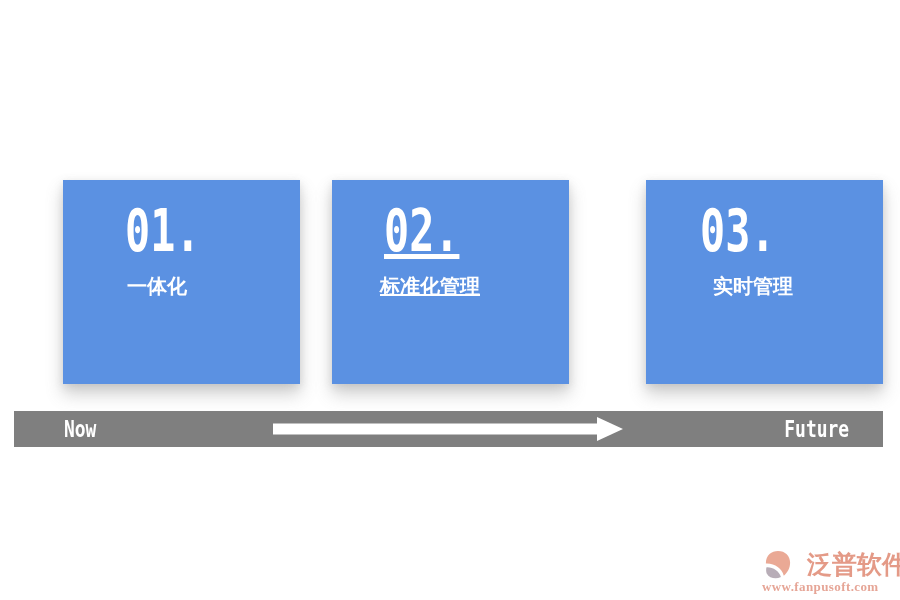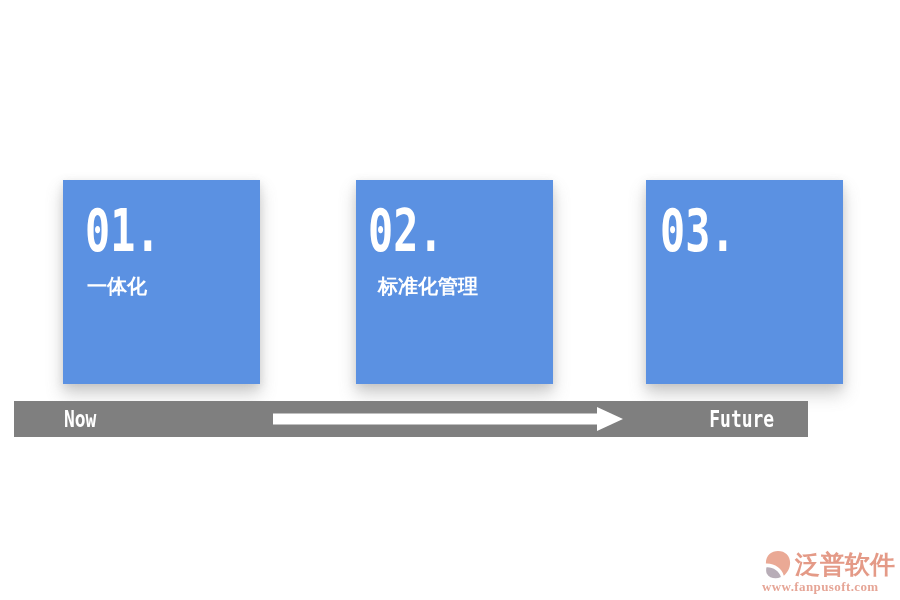--- a/index.html
+++ b/index.html
@@ -18,23 +18,24 @@
 
   
   .card {
     position: absolute;
     top: 180px;
     width: 197px;
     height: 204px;
     background: #5b91e2;
     color: #ffffff;
     box-shadow: 0 10px 16px rgba(110,110,110,0.33), 0 2px 8px rgba(120,120,120,0.18);
+    padding-left: 40px;
   }
   .card-1 { left: 63px; }
-  .card-2 { left: 356px; }
+  .card-2 { left: 332px; text-decoration: underline; }
   .card-3 { left: 646px; }
 
   .card-number {
     font-family: "DejaVu Sans Mono", monospace;
     font-weight: bold;
     font-size: 58px;
     line-height: 1.0;
     margin-top: 22px;
     white-space: nowrap;
     transform: scaleX(0.72);
@@ -45,29 +46,29 @@
   .card-3 .card-number { margin-left: 14px; }
 
   .card-label {
     font-weight: bold;
     font-size: 20px;
     line-height: 1.0;
     margin-top: 16px;
     white-space: nowrap;
   }
   .card-1 .card-label { margin-left: 24px; }
-  .card-2 .card-label { margin-left: 22px; }
+  .card-2 .card-label { margin-left: 8px; }
   .card-3 .card-label { margin-left: 27px; }
 
   
   .timeline {
     position: absolute;
     left: 14px;
-    top: 401px;
-    width: 794px;
+    top: 411px;
+    width: 869px;
     height: 36px;
     background: #7f7f7f;
   }
   .tl-label {
     position: absolute;
     top: 0;
     color: #ffffff;
     font-family: "DejaVu Sans Mono", monospace;
     font-weight: bold;
     font-size: 23px;
@@ -95,21 +96,21 @@
   .logo {
     position: absolute;
     left: 762px;
     top: 549px;
     width: 135px;
     opacity: 0.92;
   }
   .logo-row {
     display: flex;
     align-items: center;
-    gap: 2px;
+    gap: 14px;
   }
   .logo-icon { display: block; flex: 0 0 auto; }
   .logo-name {
     font-size: 25px;
     font-weight: bold;
     color: #e2927d;
     line-height: 1.1;
     white-space: nowrap;
     letter-spacing: 0px;
   }
@@ -134,20 +135,21 @@
     <div class="card-label">一体化</div>
   </div>
 
   <div class="card card-2">
     <div class="card-number">02.</div>
     <div class="card-label">标准化管理</div>
   </div>
 
   <div class="card card-3">
     <div class="card-number">03.</div>
+    <div class="card-label">实时管理</div>
   </div>
 
   <div class="timeline">
     <span class="tl-label tl-now">Now</span>
 
     <svg class="tl-arrow" width="350" height="26" viewBox="0 0 350 26" xmlns="http://www.w3.org/2000/svg">
       <polygon points="0,7.5 324,7.5 324,1 350,13 324,25 324,18.5 0,18.5" fill="#ffffff"></polygon>
     </svg>
 
     <span class="tl-label tl-future">Future</span>

